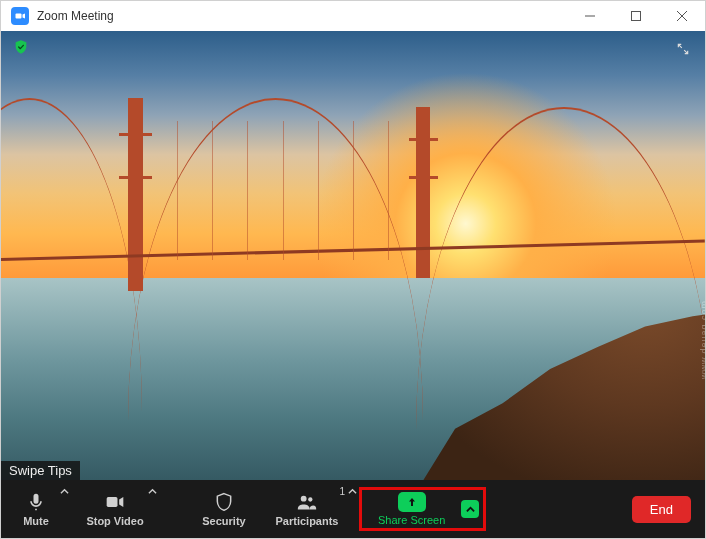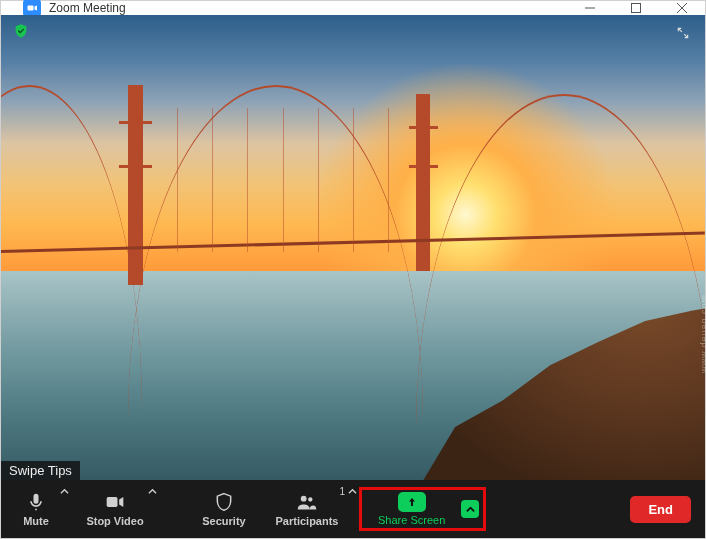--- a/index.html
+++ b/index.html
@@ -1,20 +1,20 @@
 <!DOCTYPE html>
 <html><head>
 <meta charset="utf-8">
 <style>
   * { box-sizing: border-box; margin: 0; padding: 0; }
   html, body { width: 706px; height: 539px; font-family: "Segoe UI", Arial, sans-serif; overflow: hidden; }
   .window { width: 706px; height: 539px; border: 1px solid #d0d0d0; background: #fff; display: flex; flex-direction: column; }
 
   
-  .titlebar { height: 14px; display: flex; align-items: center; background: #fff; padding-left: 12px; }
+  .titlebar { height: 30px; display: flex; align-items: center; background: #fff; }
   .titlebar .app-icon { width: 18px; height: 18px; margin: 0 8px 0 10px; background:#2d8cff; border-radius:4px; display:flex; align-items:center; justify-content:center; }
   .titlebar .app-icon svg { width:12px; height:12px; }
   .titlebar .title { font-size: 12px; color: #333; flex: 0 0 auto; }
   .titlebar .spacer { flex: 1; }
   .winbtn { width: 46px; height: 30px; display:flex; align-items:center; justify-content:center; color:#555; }
   .winbtn svg { width: 10px; height: 10px; }
 
   
   .content { flex: 1; background: #0b0b0b; position: relative; overflow: hidden; }
 
@@ -72,21 +72,21 @@
   .share-hl { border:3px solid #e30b0b; display:flex; align-items:stretch; padding:2px; }
   .share-ctrl { display:flex; flex-direction:column; align-items:center; justify-content:center; gap:2px; padding:0 14px; }
   .share-ctrl .ico { width:28px; height:20px; border-radius:5px; background:#0dce5a; display:flex; align-items:center; justify-content:center; }
   .share-ctrl .ico svg { width:12px; height:12px; fill:#111; }
   .share-ctrl .lbl { color:#0dce5a; font-size:11px; }
   .share-chev { width:22px; display:flex; align-items:center; justify-content:center; }
   .share-chev .box { width:18px; height:18px; border-radius:4px; background:#0dce5a; display:flex; align-items:center; justify-content:center; }
   .share-chev svg { width:9px; height:9px; fill:#111; }
 
   .toolbar .flexgap { flex:1; }
-  .endbtn { align-self:center; margin:0 14px; background:#e02828; color:#fff; border:none; border-radius:5px; font-size:13px; font-weight:700; padding:6px 18px; }
+  .endbtn { align-self:center; margin:0 14px; background:#e02828; color:#fff; border:none; border-radius:5px; font-size:13px; font-weight:400; padding:6px 18px; }
 
 </style>
 </head>
 <body>
 
 <div class="window">
 
   <div class="titlebar">
     <div class="app-icon">
       <svg viewBox="0 0 24 24">

